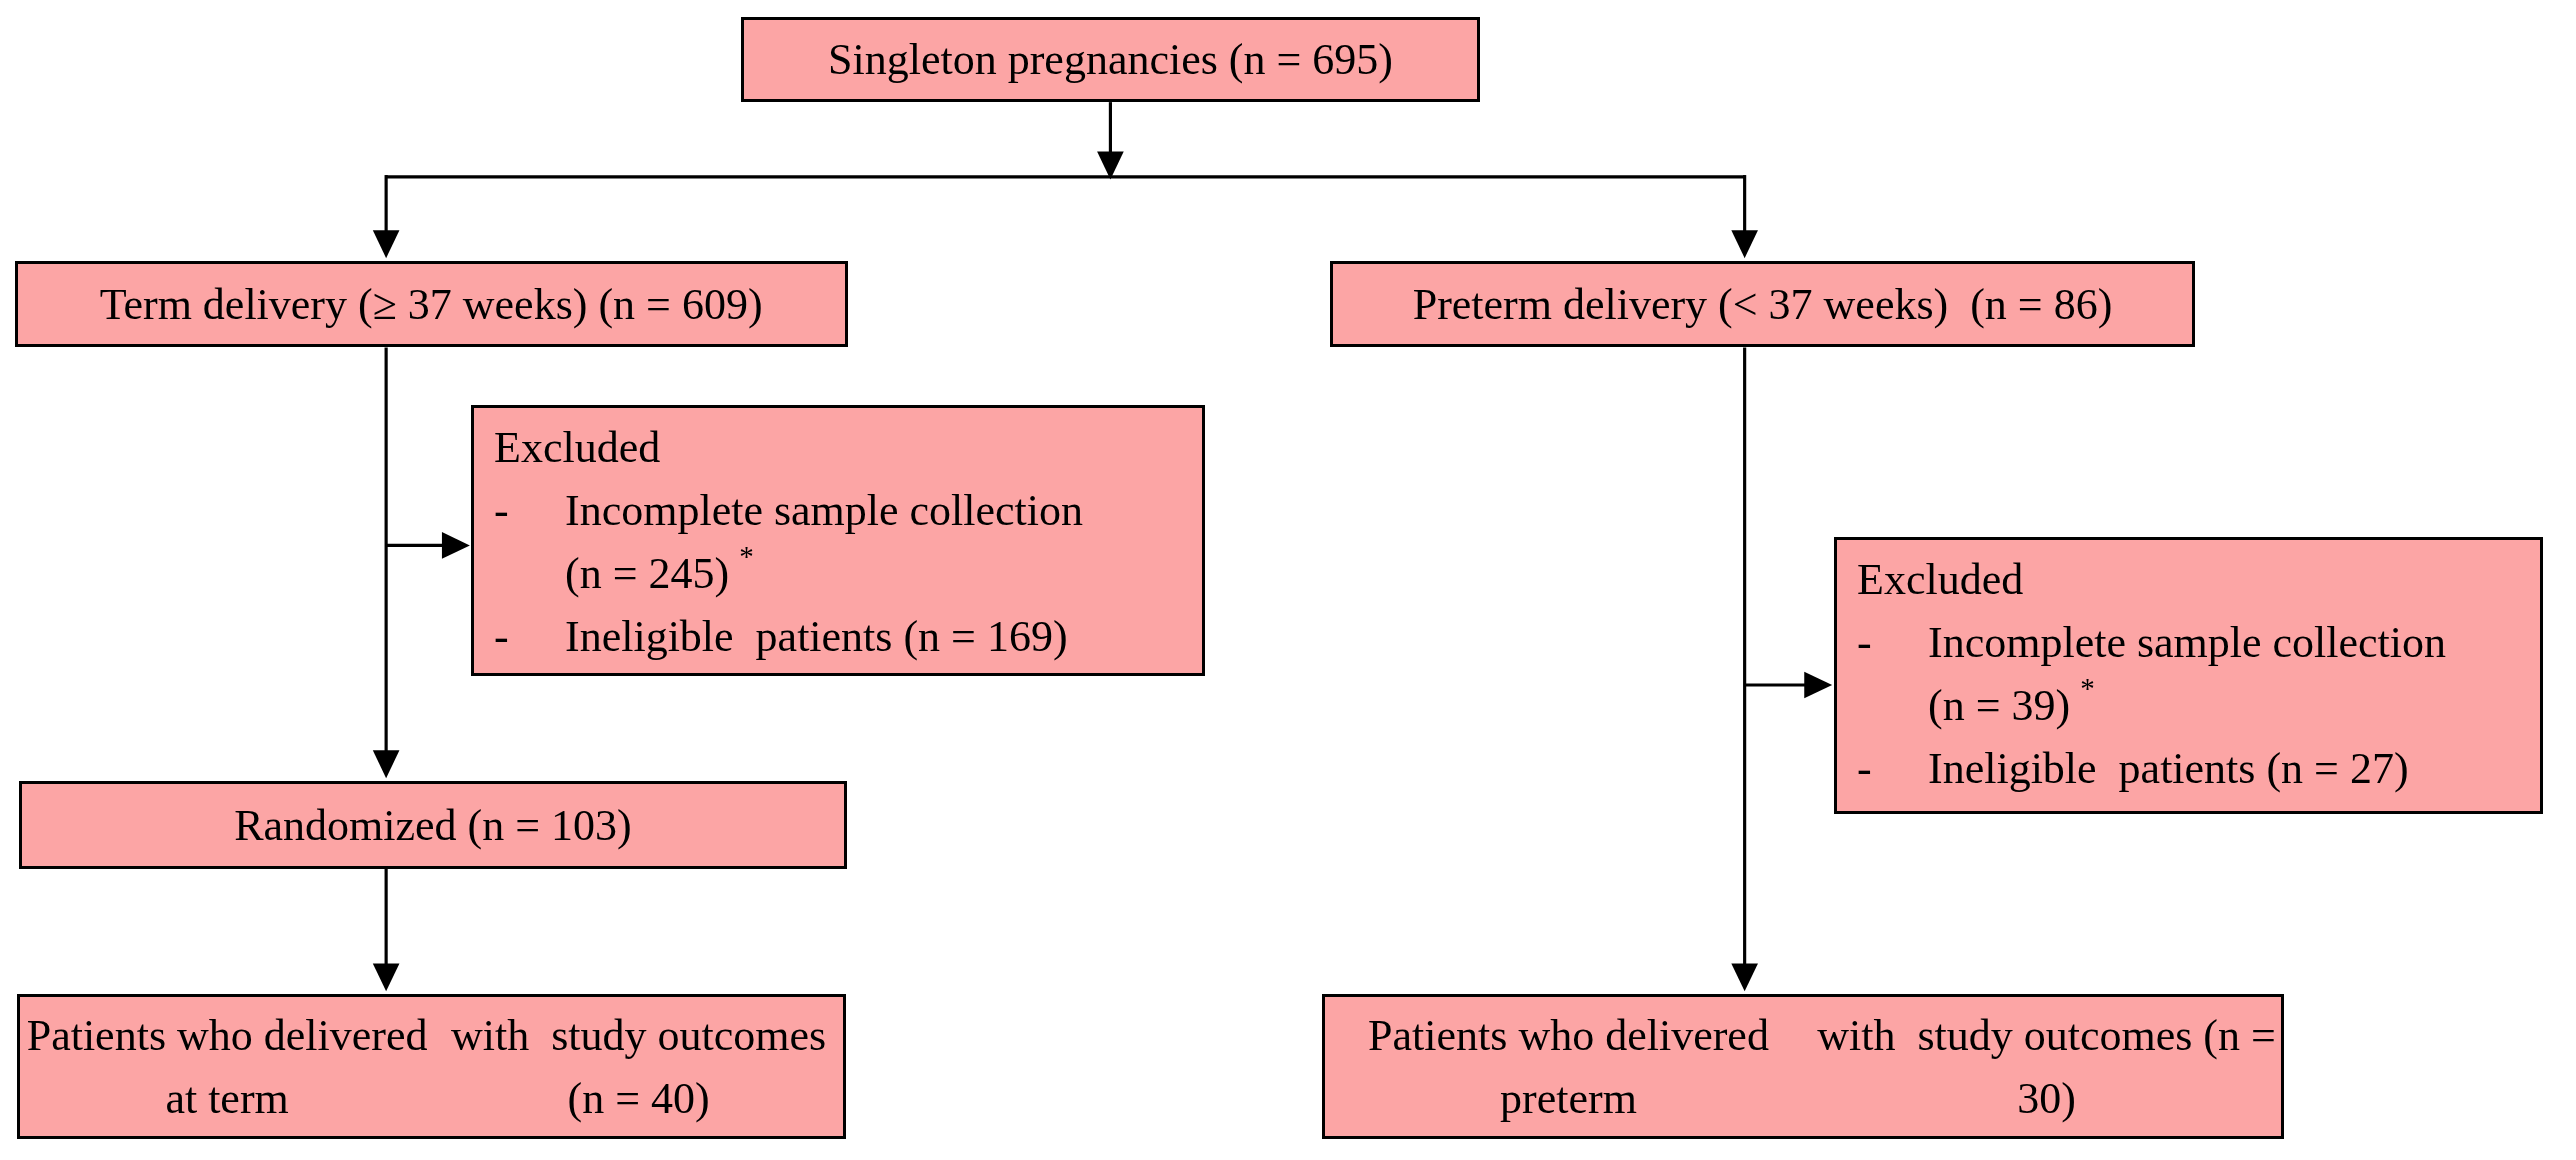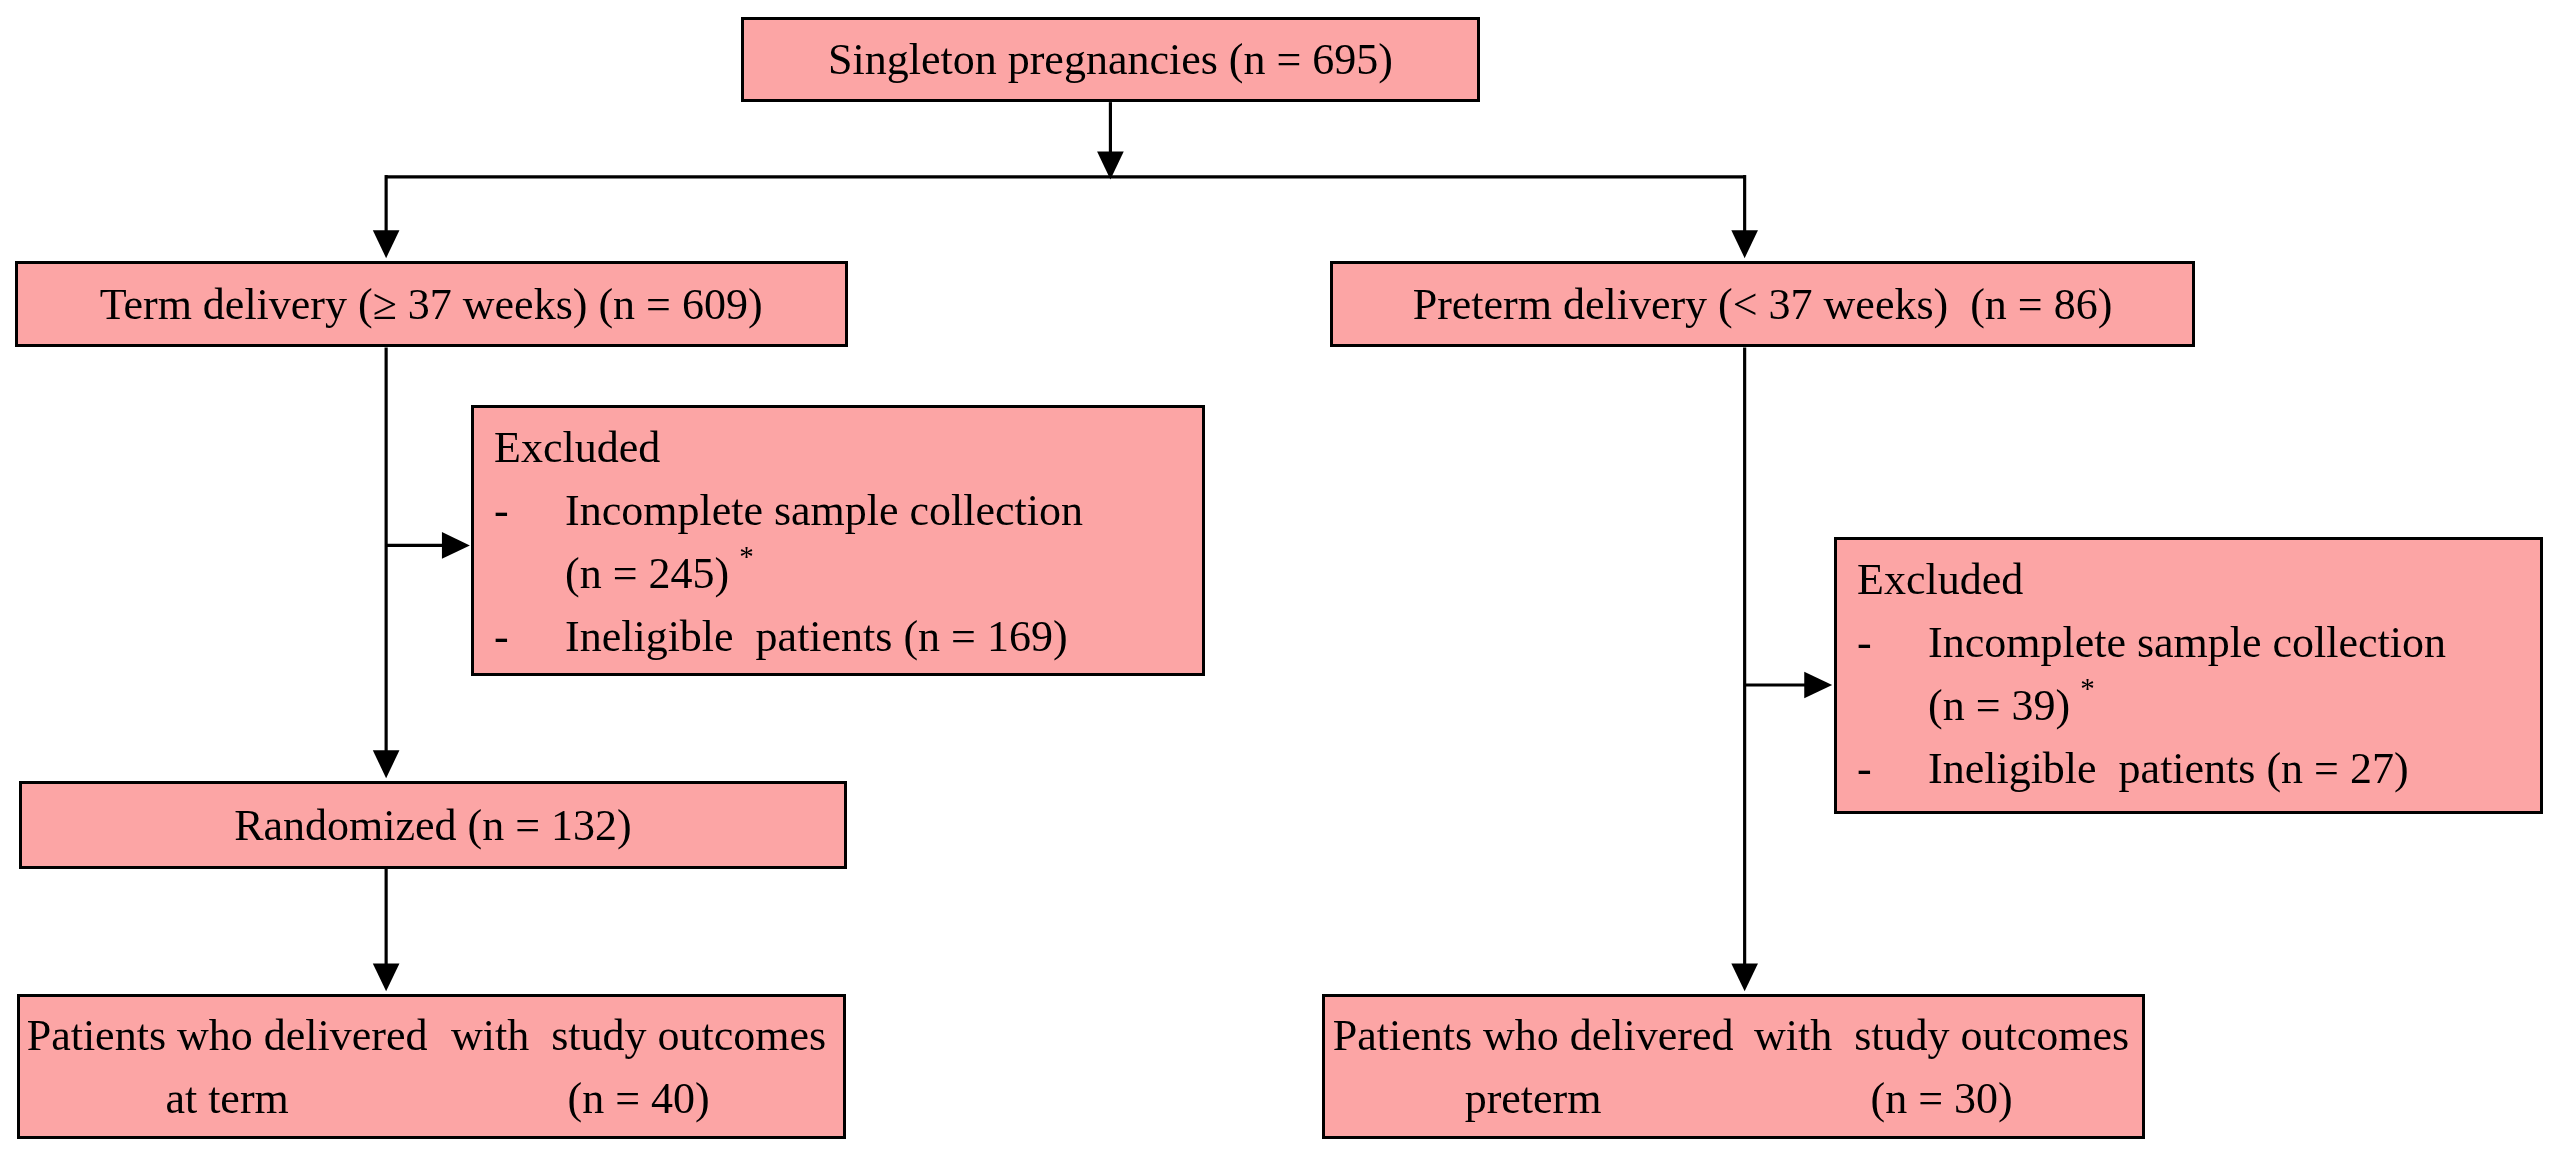--- a/index.html
+++ b/index.html
@@ -110,27 +110,27 @@
       <span class="bullet">-</span>
       <span class="itxt"><span class="label">Incomplete sample collection</span><br><span class="label">(n = 39)</span><span class="fnote">*</span></span>
     </div>
     <div class="item">
       <span class="bullet">-</span>
       <span class="itxt label">Ineligible  patients (n = 27)</span>
     </div>
   </div>
 
   <div class="node center" style="left:19px; top:781px; width:828px; height:88px;">
-    <span class="label">Randomized (n = 132)</span>
+    <span class="label">Randomized (n = 103)</span>
   </div>
 
   <div class="node center twoline" style="left:17px; top:994px; width:829px; height:145px;">
     <span class="label">Patients who delivered at term</span>
     <span class="label">with  study outcomes (n = 40)</span>
   </div>
 
-  <div class="node center twoline" style="left:1322px; top:994px; width:823px; height:145px;">
+  <div class="node center twoline" style="left:1322px; top:994px; width:962px; height:145px;">
     <span class="label">Patients who delivered preterm</span>
     <span class="label">with  study outcomes (n = 30)</span>
   </div>
 
 </div>
 
 
 </body></html>

